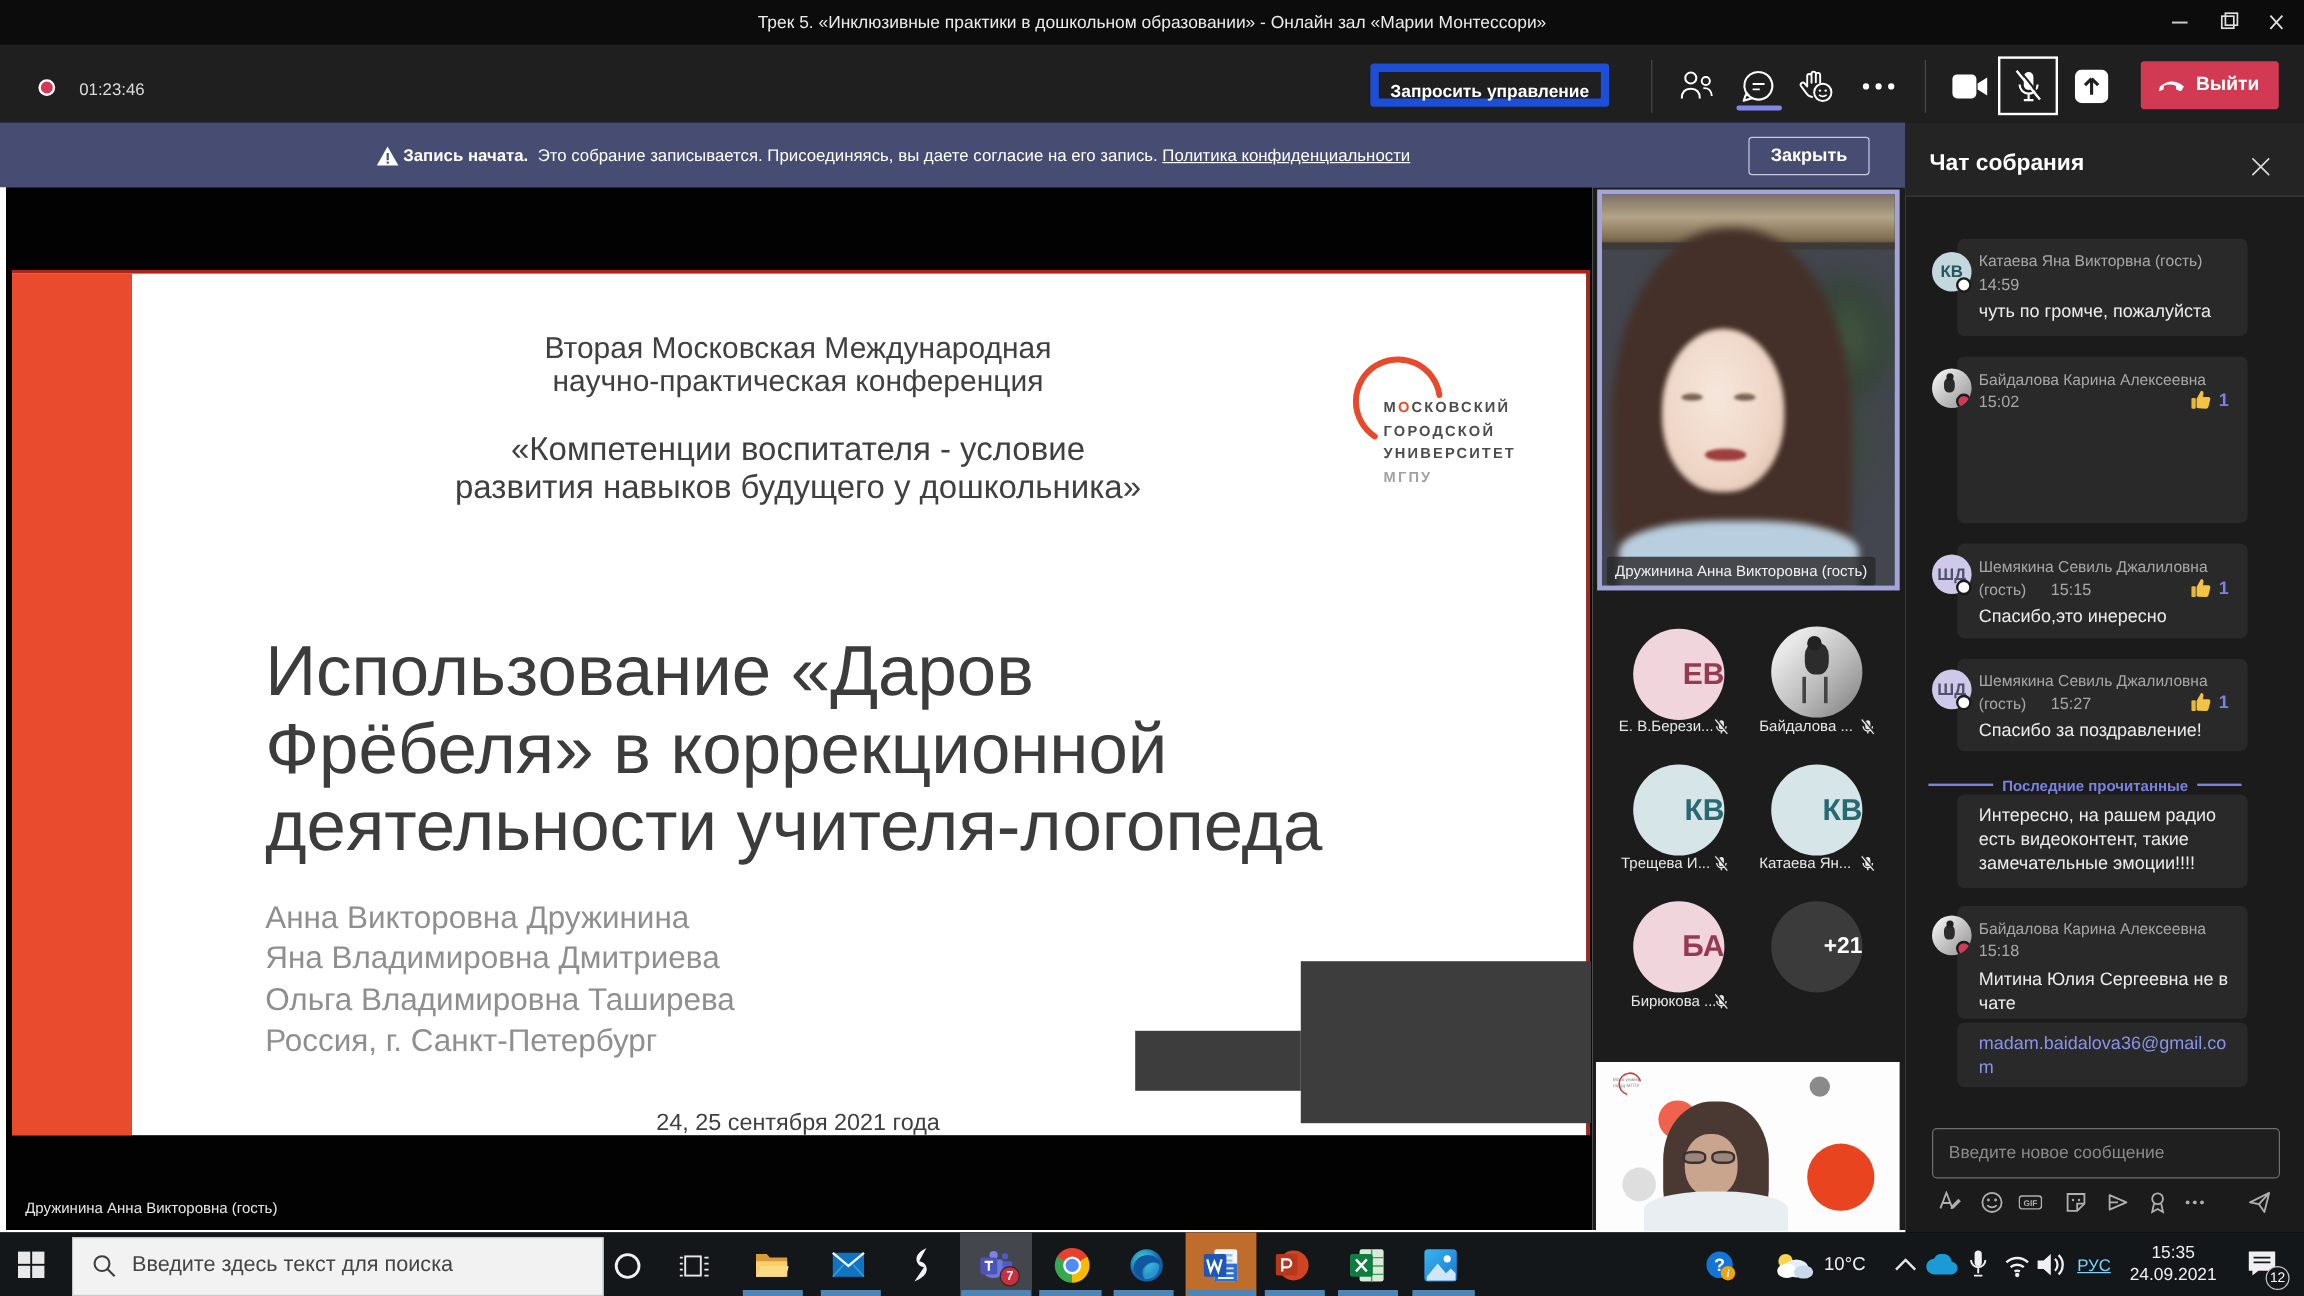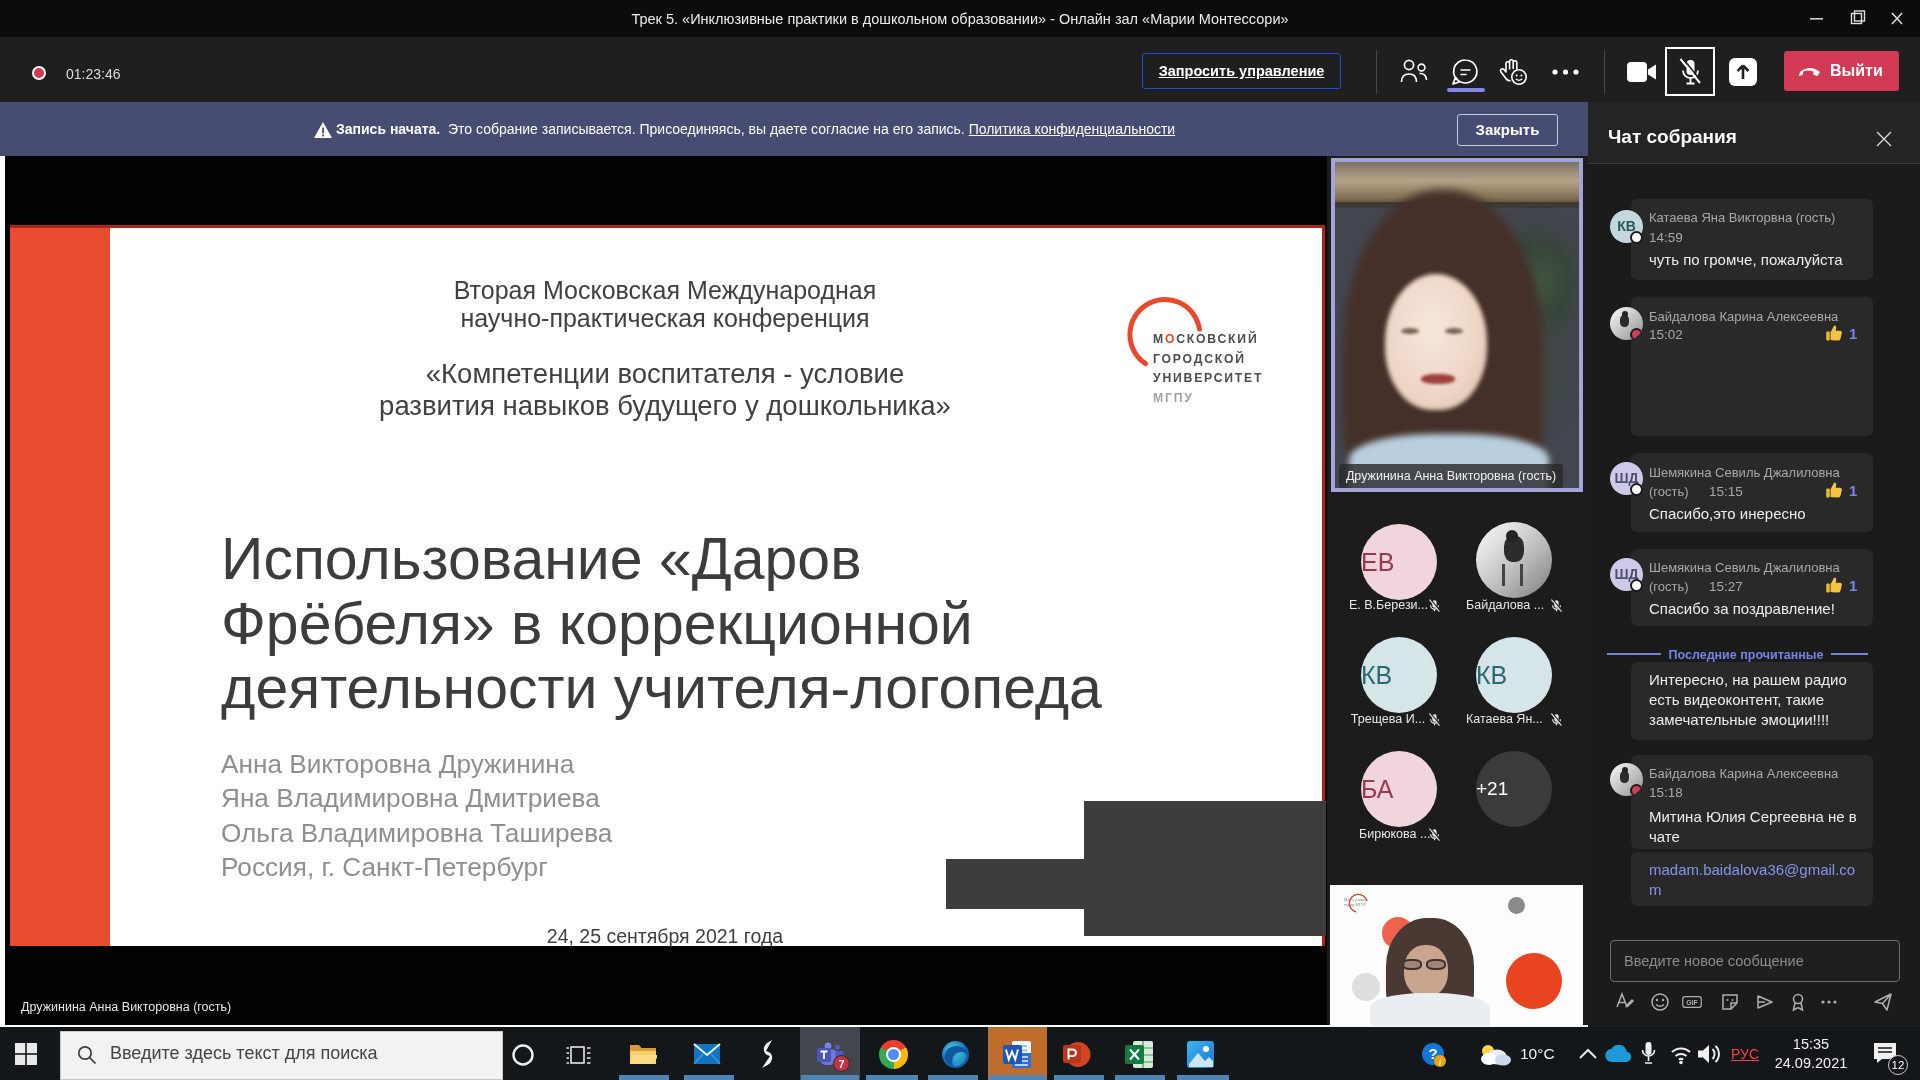--- a/index.html
+++ b/index.html
@@ -8,21 +8,21 @@
   .abs { position:absolute; }
 
   
   #titlebar { left:0; top:0; width:1920px; height:37px; background:#0c0c0c; color:#e6e6e6; }
   #titletext { width:100%; top:11px; text-align:center; font-size:14.5px; color:#ececec; }
 
   
   #toolbar { left:0; top:37px; width:1920px; height:65px; background:#1f1f1f; }
   #recdot { left:32px; top:66px; width:14px; height:14px; border-radius:50%; background:#d13a52; border:2px solid #fff; }
   #rectime { left:66px; top:66px; font-size:14px; color:#dcdcdc; }
-  #reqctl { left:1142px; top:53px; width:199px; height:36px; border:1px solid #1d4ed8; border-radius:3px; color:#fff; font-size:14.5px; font-weight:bold; text-align:center; line-height:34px; background:transparent;text-decoration:underline; }
+  #reqctl { left:1142px; top:53px; width:199px; height:36px; border:7px solid #1d4ed8; border-radius:3px; color:#fff; font-size:14.5px; font-weight:bold; text-align:center; line-height:34px; background:transparent; }
   .tdivider { top:50px; width:1px; height:44px; background:#484848; }
 
   
   #banner { left:0; top:102px; width:1588px; height:54px; background:#474d72; color:#fff; font-size:14px;padding-left:11px; }
   #bannertext { left:336px; top:19px; white-space:nowrap; }
   #closebanner { left:1457px; top:12px; width:101px; height:32px; border:1px solid #c8cbe0; border-radius:3px; color:#fff; font-size:15px; font-weight:bold; text-align:center; line-height:30px; }
 
   
   #stage { left:0; top:156px; width:1588px; height:871px; background:#ffffff; }
   #share { left:5px; top:0px; width:1322px; height:869px; background:#020202; }
@@ -41,21 +41,21 @@
   #chattitle { left:20px; top:24px; font-size:19px; font-weight:bold; color:#fff; }
   .bubble { left:43px; width:242px; background:#292929; border-radius:6px; color:#ededed; }
   .cavatar { left:22px; width:33px; height:33px; border-radius:50%; text-align:center; font-weight:bold; font-size:14px; line-height:33px; }
   .cname { color:#a8a8a8; font-size:13px; }
   .ctime { color:#a8a8a8; font-size:13.5px; }
   .ctext { color:#ededed; font-size:15px; line-height:19.8px; }
   .presence { position:absolute; width:13px; height:13px; border-radius:50%; background:#fff; border:2px solid #1b1b1b; }
 
   
   #taskbar { left:0; top:1027px; width:1920px; height:68px; background:#14171a; }
-  .pc { width:76px; height:76px; border-radius:50%; text-align:left; font-weight:normal; font-size:25px; line-height:76px; }
+  .pc { width:76px; height:76px; border-radius:50%; text-align:right; font-weight:bold; font-size:25px; line-height:76px; }
   .plabel { font-size:12.5px; color:#e8e8e8; width:78px; white-space:nowrap; overflow:hidden; }
   .micoff { width:15px; height:15px; }
   .bubble .ctext { white-space:nowrap; }
   .thumb { width:22px; height:19px; }
   .lcount { font-size:15px; font-weight:bold; color:#7a82e8; }
   .photoav { background:linear-gradient(135deg,#ececec 15%,#c0c0c0 55%,#909090); overflow:hidden; }
   .ul { top:48px; height:5px; background:#4f85b5; }
   .cico { width:20px; height:20px; }
 </style>
 </head>
@@ -511,20 +511,20 @@
     <path d="M2.5 10 a6 6 0 0 0 12 0 M8.5 16.5 v4.5 M5 23 h7" stroke="#f0f0f0" stroke-width="1.6" fill="none"></path>
   </svg>
   <svg class="abs" style="left:1668px;top:16px" width="26" height="22" viewBox="0 0 26 22">
     <path d="M4 9 a13 13 0 0 1 18 0 M7.5 13 a8.5 8.5 0 0 1 11 0 M10.8 16.5 a4.5 4.5 0 0 1 4.4 0" fill="none" stroke="#f0f0f0" stroke-width="2"></path>
     <circle cx="13" cy="19.5" r="1.8" fill="#f0f0f0"></circle>
   </svg>
   <svg class="abs" style="left:1696px;top:15px" width="26" height="24" viewBox="0 0 26 24">
     <path d="M2 8.5 h5 L13 3 v18 L7 15.5 H2 Z" fill="#f0f0f0"></path>
     <path d="M16.5 7 a7 7 0 0 1 0 10 M19.5 4 a11 11 0 0 1 0 16" fill="none" stroke="#f0f0f0" stroke-width="1.9"></path>
   </svg>
-  <div class="abs" style="left:1731px;top:19px;font-size:14px;color:#ef4444;text-decoration:underline;">РУС</div>
+  <div class="abs" style="left:1731px;top:19px;font-size:14px;color:#7dd3fc;text-decoration:underline;">РУС</div>
   <div class="abs" style="left:1766px;top:8px;width:90px;text-align:center;font-size:14.5px;color:#f0f0f0;line-height:19px;">15:35<br>24.09.2021</div>
   <svg class="abs" style="left:1872px;top:14px" width="26" height="24" viewBox="0 0 26 24">
     <path d="M2 2 h22 v16 h-14 l-5 4 v-4 h-3 Z" fill="#f0f0f0"></path>
     <path d="M6 7 h14 M6 11 h14" stroke="#14171a" stroke-width="1.6"></path>
   </svg>
   <div class="abs" style="left:1888px;top:28px;width:20px;height:20px;border-radius:50%;background:#14171a;border:1.5px solid #c8c8c8;color:#fff;font-size:11.5px;text-align:center;line-height:19px;">12</div>
 </div>
 
 </body></html>

